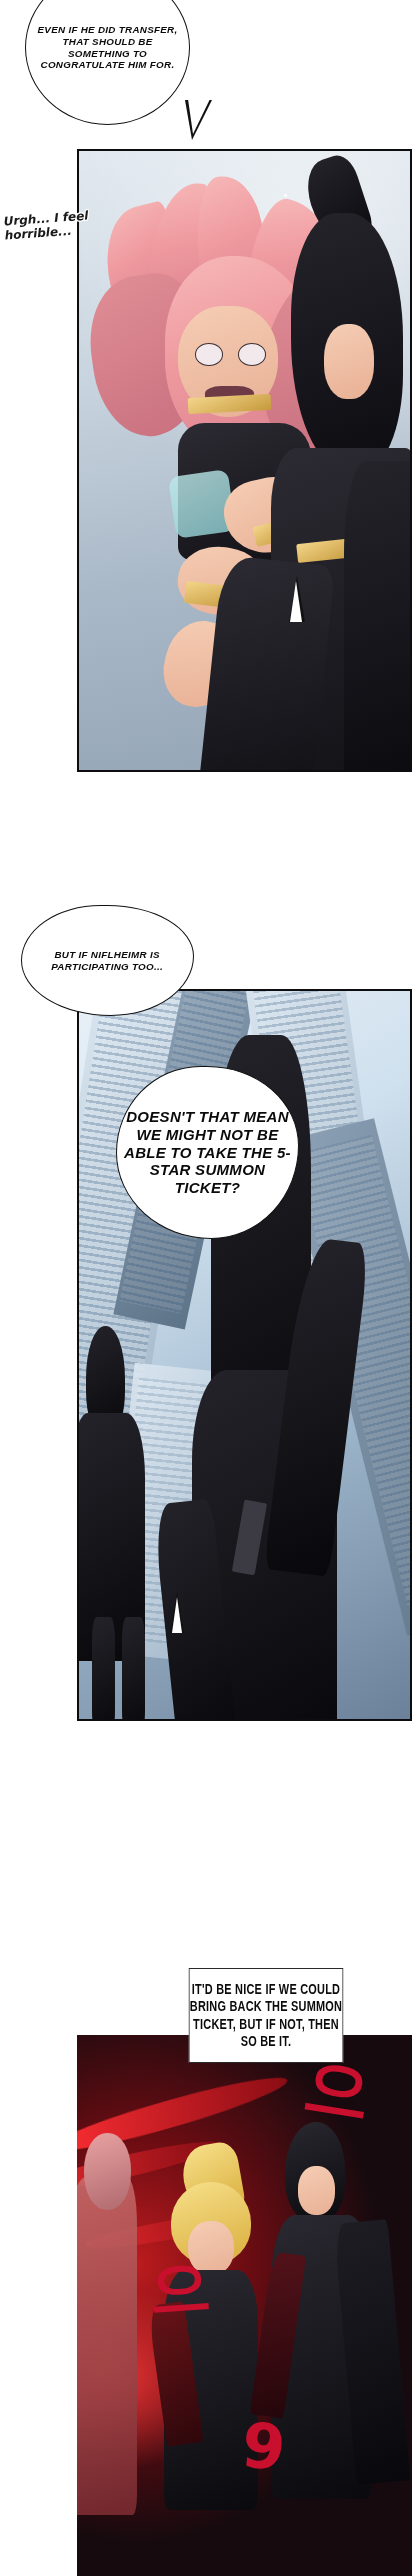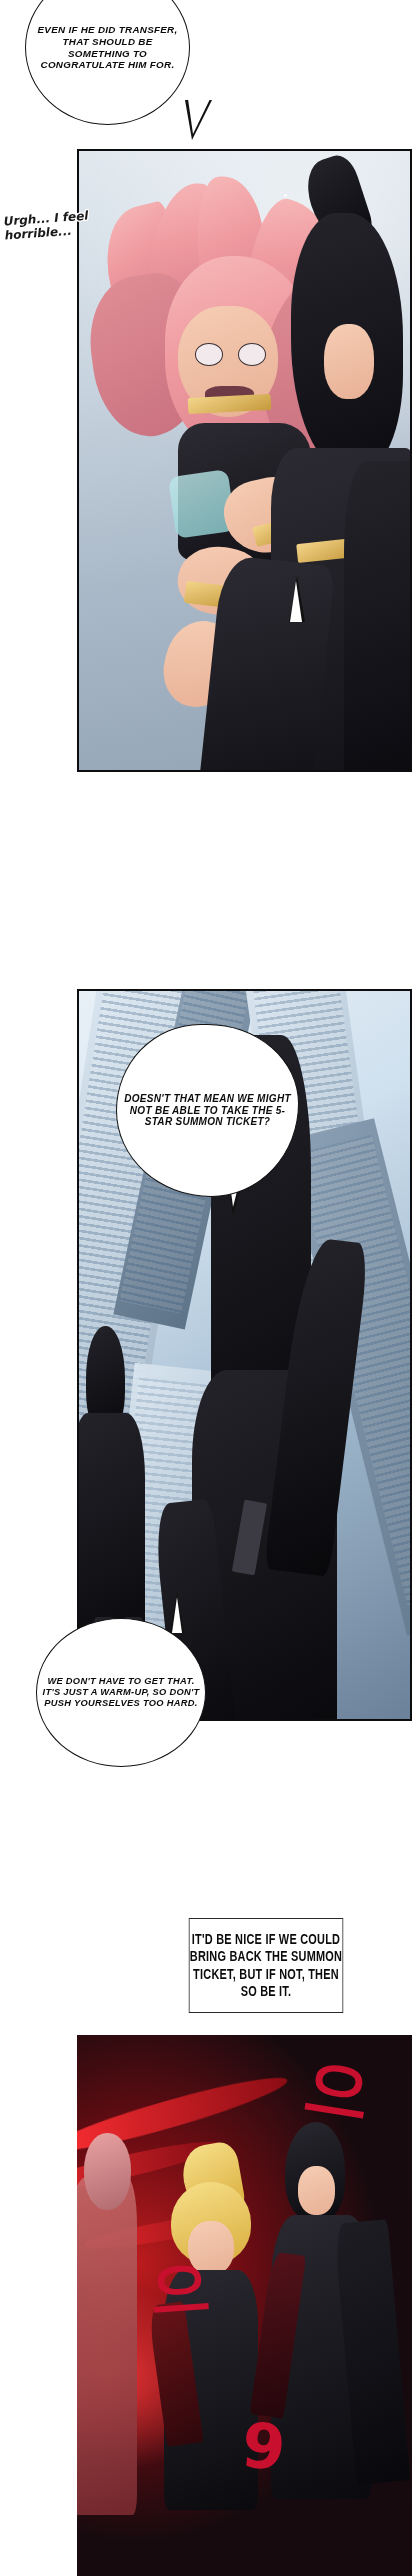--- a/index.html
+++ b/index.html
@@ -217,38 +217,38 @@
     <div class="figure" style="left:4%;top:86%;width:7%;height:16%;border-radius:20%;"></div>
     <div class="figure" style="left:13%;top:86%;width:7%;height:16%;border-radius:20%;"></div>
 
     <div class="figure" style="left:40%;top:6%;width:30%;height:62%;border-radius:38% 30% 14% 14%;"></div>
     <div class="figure" style="left:34%;top:52%;width:44%;height:52%;border-radius:24% 18% 0 0;"></div>
     <div class="figure" style="left:62%;top:34%;width:20%;height:46%;border-radius:40% 18% 10% 10%;transform:rotate(7deg);"></div>
     <div class="figure" style="left:26%;top:70%;width:18%;height:34%;border-radius:30% 14% 0 0;transform:rotate(-6deg);"></div>
     <div style="position:absolute;left:48%;top:70%;width:7%;height:10%;background:#3c3b44;border-radius:2.1px;transform:rotate(10deg);"></div>
   </div>
 
-
-  <div class="bubble round" style="left:116px;top:1024px;width:183px;height:173px;font-size:10px;">
+  <div class="bubble round" style="left:20.6px;top:905px;width:173px;height:111px;font-size:9.8px;">
+    <span>BUT IF NIFLHEIMR IS PARTICIPATING TOO...</span>
+  </div>
+
+  <div class="bubble round" style="left:116px;top:1066px;width:183px;height:173px;font-size:15px;">
     <span>DOESN'T THAT MEAN WE MIGHT NOT BE ABLE TO TAKE THE 5-STAR SUMMON TICKET?</span>
   </div>
   <div class="tail" style="left:226px;top:1171px;
       border-left:7.2px solid transparent;border-right:13.4px solid transparent;border-top:44px solid #111;"></div>
   <div class="tail" style="left:228px;top:1168px;
       border-left:5.2px solid transparent;border-right:10.3px solid transparent;border-top:39px solid #fff;"></div>
 
-  <div class="bubble oval" style="left:36px;top:1618px;width:170px;height:149px;font-size:9.3px;">
-    <span>WE DON'T HAVE TO GET THAT. IT'S JUST A WARM-UP, SO DON'T PUSH YOURSELVES TOO HARD.</span>
-  </div>
   <div class="tail" style="left:170px;top:1592px;
       border-left:7.2px solid transparent;border-right:7.2px solid transparent;border-bottom:41px solid #111;"></div>
   <div class="tail" style="left:172px;top:1597px;
       border-left:5.2px solid transparent;border-right:5.2px solid transparent;border-bottom:36px solid #fff;"></div>
 
-  <div class="narrwrap" style="left:167px;top:1918px;width:198px;height:95px;">
+  <div class="narrwrap" style="left:167px;top:1968px;width:198px;height:95px;">
     <div class="narr" style="left:0;top:0;width:100%;height:100%;font-size:14px;letter-spacing:0.3px;">
       <span>IT'D BE NICE IF WE COULD BRING BACK THE SUMMON TICKET, BUT IF NOT, THEN SO BE IT.</span>
     </div>
   </div>
 
 
   <div class="panel" id="p3">
     <div class="bg"></div>
 
     <div class="redslash" style="left:-10%;top:12%;width:74%;height:5%;border-radius:50%;transform:rotate(-16deg);filter:blur(0.5px);"></div>

